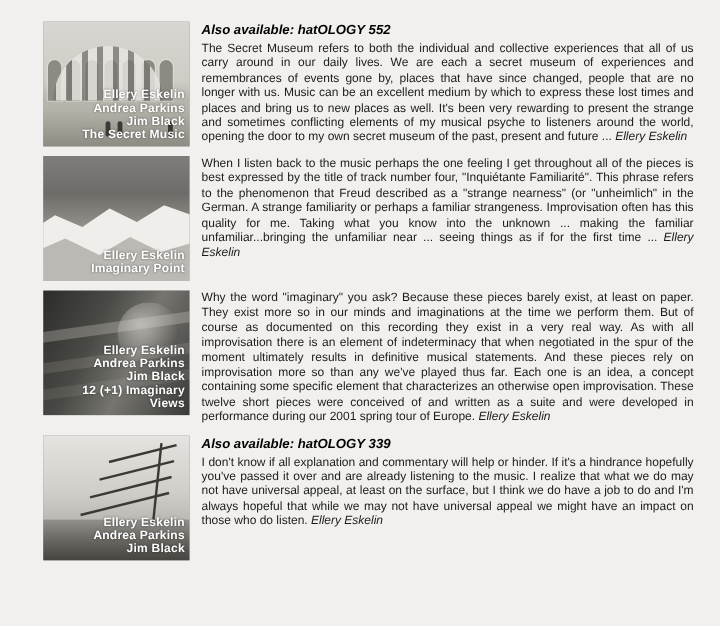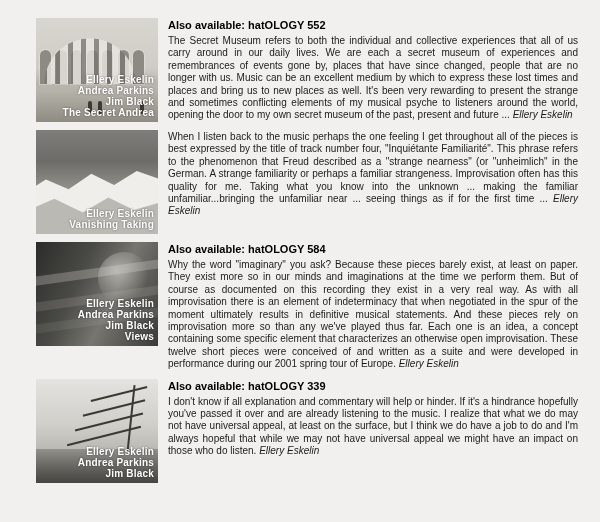--- a/index.html
+++ b/index.html
@@ -196,20 +196,21 @@
     flex: 1 1 auto;
     min-width: 0;
     padding-top: 1px;
   }
   .heading {
     font-size: 11px;
     font-weight: bold;
     color: #000;
     margin: 0 0 3px 0;
     line-height: 13px;
+    font-style: italic;
   }
   .body {
     font-size: 10px;
     line-height: 12.4px;
     text-align: justify;
     margin: 0;
     color: #1b1b1b;
   }
   .body .sig {
     font-style: italic;
@@ -234,62 +235,62 @@
         </div>
         <div class="ground"></div>
         <div class="fig" style="left:52px;"></div>
         <div class="fig" style="left:62px;"></div>
         <div class="fig" style="left:104px;"></div>
       </div>
       <div class="cover-text">
         <span class="line">Ellery Eskelin</span>
         <span class="line">Andrea Parkins</span>
         <span class="line">Jim Black</span>
-        <span class="line">The Secret Andrea</span>
+        <span class="line">The Secret Music</span>
       </div>
     </div>
     <div class="text-col">
       <p class="heading">Also available: hatOLOGY 552</p>
       <p class="body"><span>The Secret Museum refers to both the individual and collective experiences that all of us carry around in our daily lives. We are each a secret museum of experiences and remembrances of events gone by, places that have since changed, people that are no longer with us. Music can be an excellent medium by which to express these lost times and places and bring us to new places as well. It's been very rewarding to present the strange and sometimes conflicting elements of my musical psyche to listeners around the world, opening the door to my own secret museum of the past, present and future ...</span> <span class="sig">Ellery Eskelin</span></p>
     </div>
   </div>
 
   <div class="entry">
     <div class="cover">
       <div class="art2">
         <div class="ridge"></div>
         <div class="shadow"></div>
       </div>
       <div class="cover-text">
         <span class="line">Ellery Eskelin</span>
-        <span class="line">Vanishing Taking</span>
+        <span class="line">Imaginary Point</span>
       </div>
     </div>
     <div class="text-col">
       <p class="body"><span>When I listen back to the music perhaps the one feeling I get throughout all of the pieces is best expressed by the title of track number four, "Inquiétante Familiarité". This phrase refers to the phenomenon that Freud described as a "strange nearness" (or "unheimlich" in the German. A strange familiarity or perhaps a familiar strangeness. Improvisation often has this quality for me. Taking what you know into the unknown ... making the familiar unfamiliar...bringing the unfamiliar near ... seeing things as if for the first time ...</span> <span class="sig">Ellery Eskelin</span></p>
     </div>
   </div>
 
   <div class="entry">
     <div class="cover">
       <div class="art3">
         <div class="blob"></div>
         <div class="streak" style="top:26px;"></div>
         <div class="streak" style="top:52px;opacity:0.5;"></div>
         <div class="streak" style="top:74px;opacity:0.35;"></div>
       </div>
       <div class="cover-text">
         <span class="line">Ellery Eskelin</span>
         <span class="line">Andrea Parkins</span>
         <span class="line">Jim Black</span>
+        <span class="line">12 (+1) Imaginary</span>
         <span class="line">Views</span>
       </div>
     </div>
     <div class="text-col">
-      <p class="heading">Also available: hatOLOGY 584</p>
       <p class="body"><span>Why the word "imaginary" you ask? Because these pieces barely exist, at least on paper. They exist more so in our minds and imaginations at the time we perform them. But of course as documented on this recording they exist in a very real way. As with all improvisation there is an element of indeterminacy that when negotiated in the spur of the moment ultimately results in definitive musical statements. And these pieces rely on improvisation more so than any we've played thus far. Each one is an idea, a concept containing some specific element that characterizes an otherwise open improvisation. These twelve short pieces were conceived of and written as a suite and were developed in performance during our 2001 spring tour of Europe.</span> <span class="sig">Ellery Eskelin</span></p>
     </div>
   </div>
 
   <div class="entry">
     <div class="cover">
       <div class="art4">
         <div class="pole"></div>
         <div class="bar" style="right:10px;top:14px;width:58px;"></div>
         <div class="bar" style="right:12px;top:28px;width:64px;"></div>

